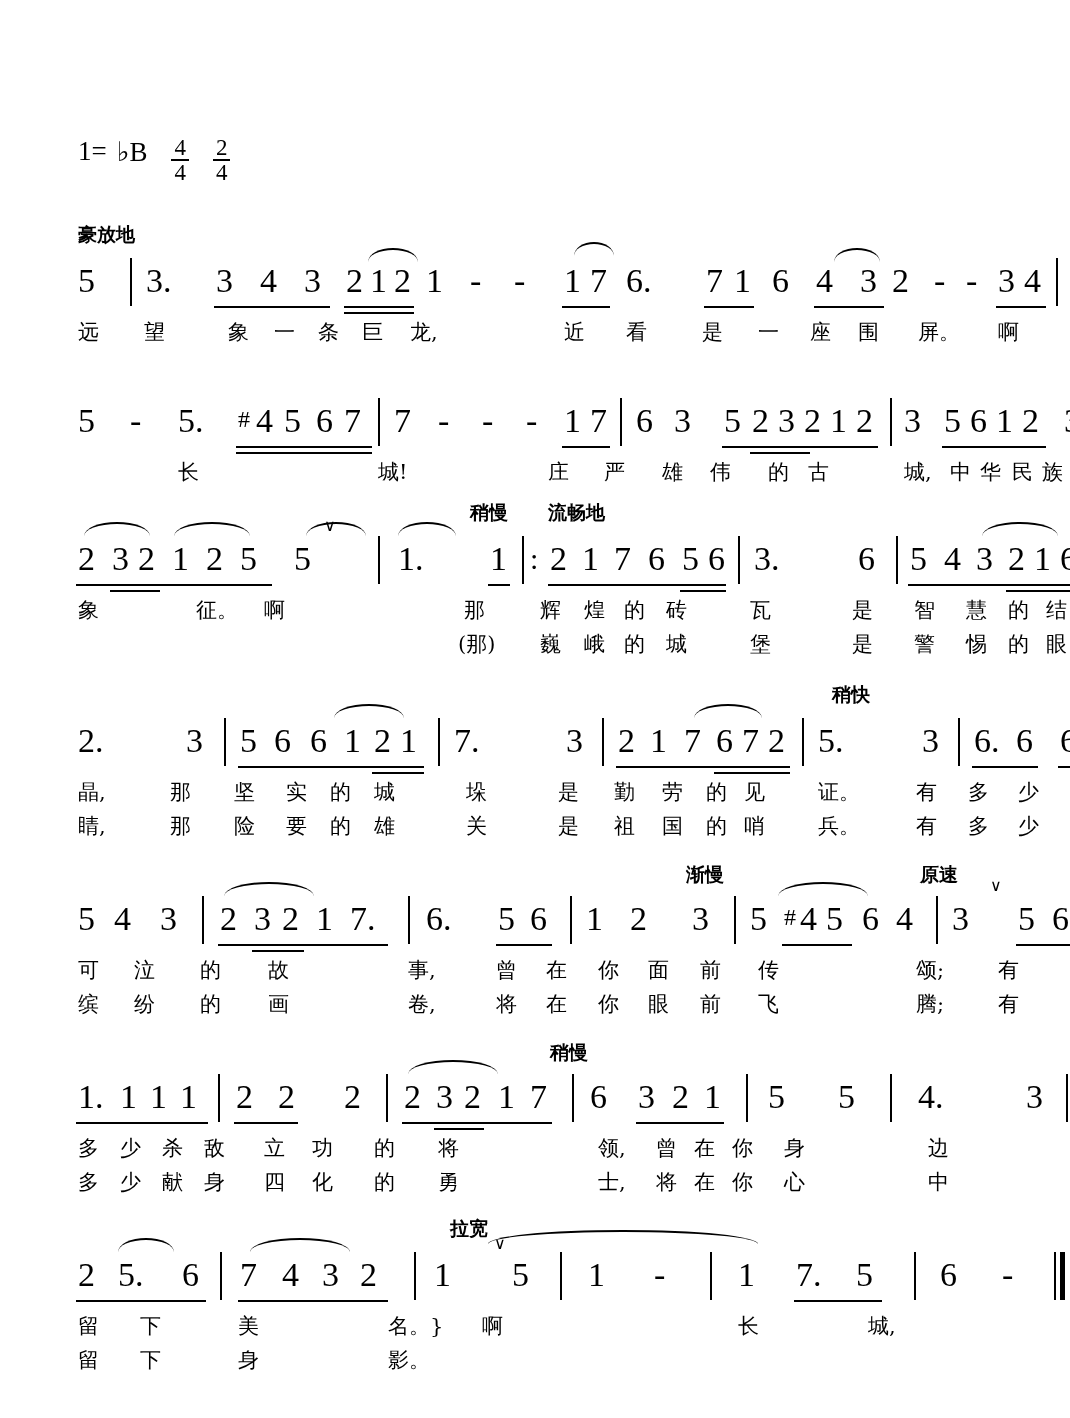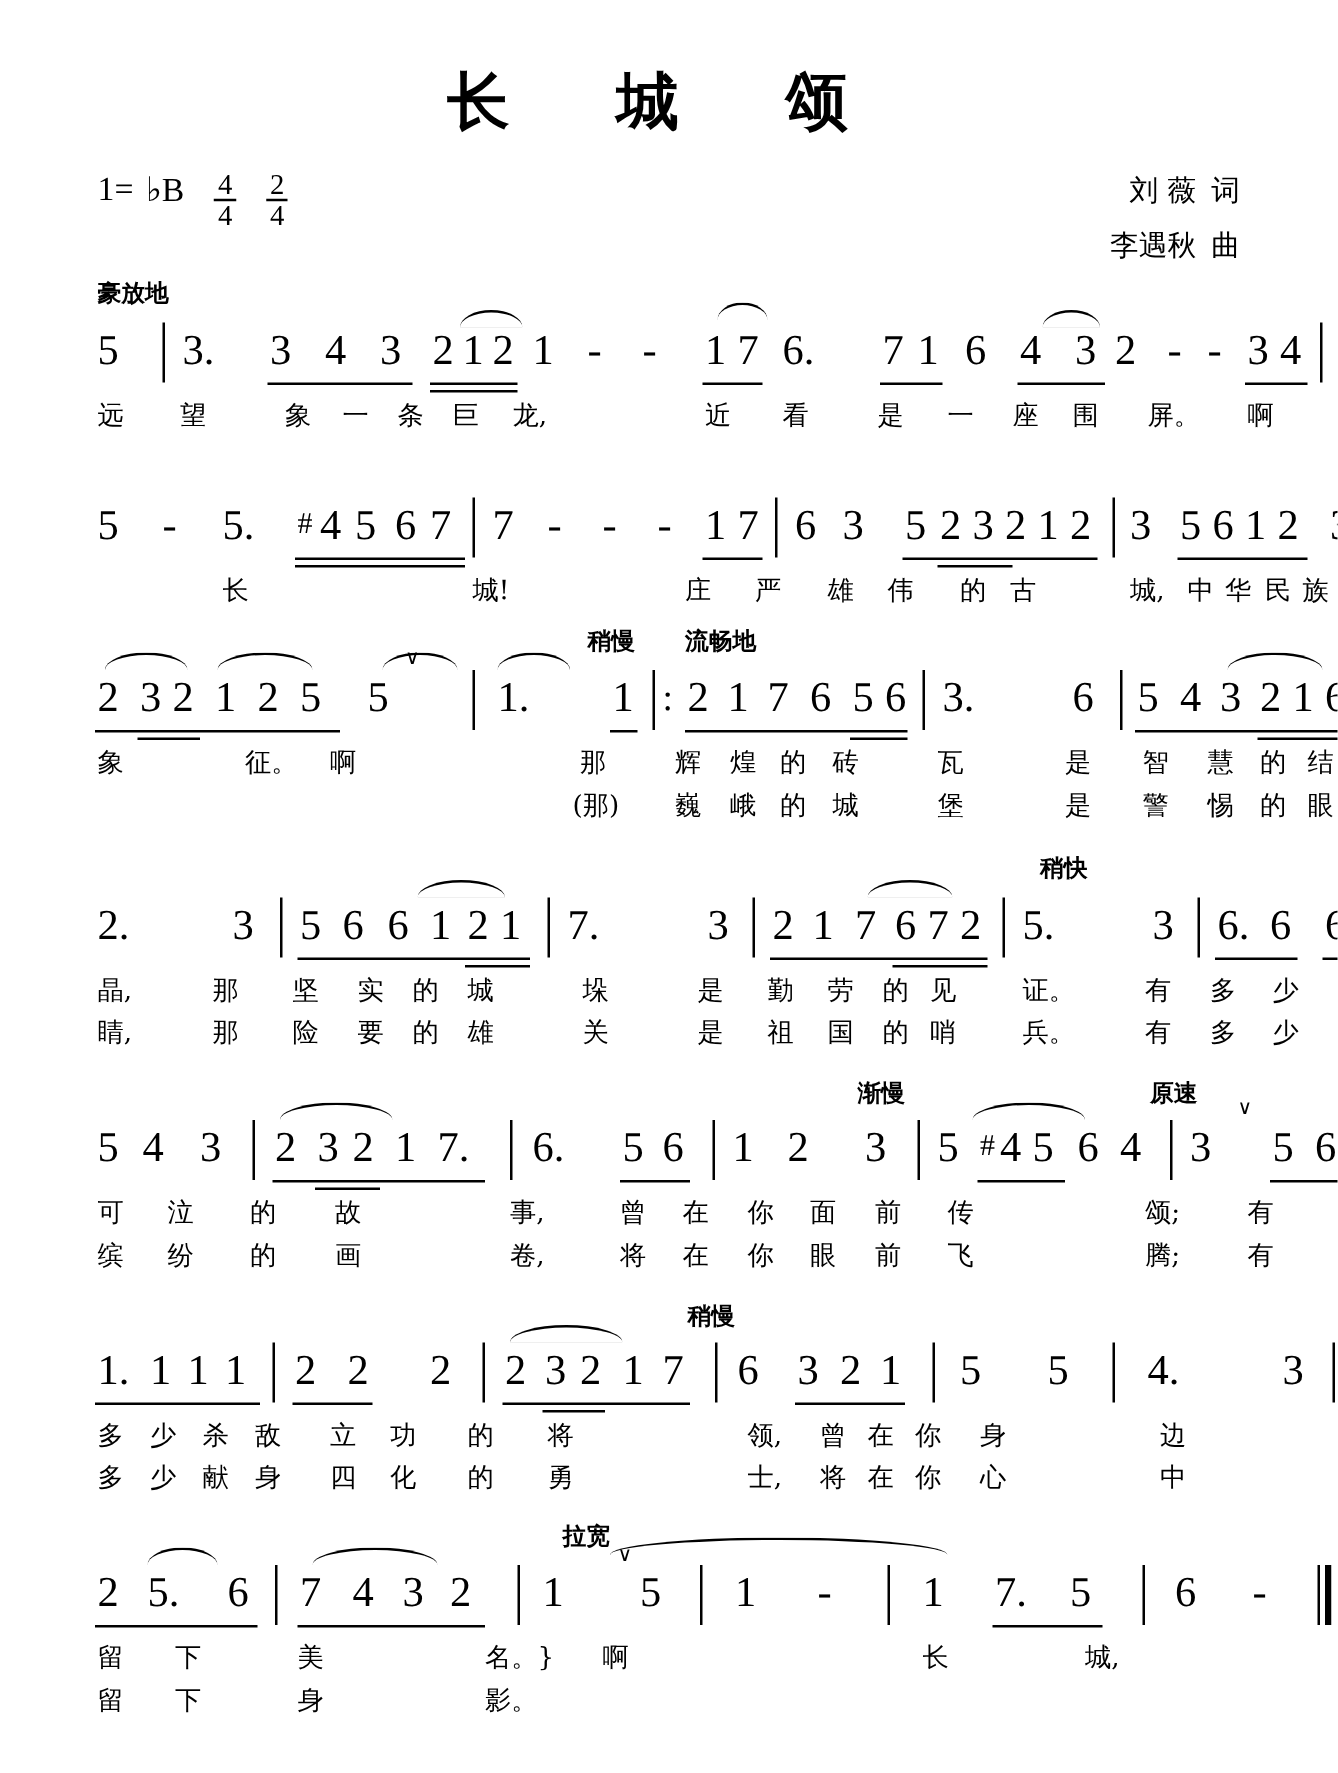--- a/index.html
+++ b/index.html
@@ -67,43 +67,34 @@
   .repeat{position:absolute;font-size:30px;}
   .fin{position:absolute;}
   .fin i{display:inline-block;width:2px;height:48px;background:#000;margin-right:4px;}
   .fin b{display:inline-block;width:5px;height:48px;background:#000;}
 </style>
 </head>
 <body>
 
 <div class="sheet">
 
-  <div class="title">长 城 颂</div>
 
   <div class="keyblock">
     <span class="eq">1=</span>
     <span class="eq">♭B</span>
     <span class="meter">
       <span class="num">4</span>
       <span class="den">4</span>
     </span>
     <span class="meter">
       <span class="num">2</span>
       <span class="den">4</span>
     </span>
   </div>
 
-  <div class="credits">
-    <div>
-      <span>刘 薇</span><span class="gap"></span><span>词</span>
-    </div>
-    <div>
-      <span>李遇秋</span><span class="gap"></span><span>曲</span>
-    </div>
-  </div>
 
   <div class="expr" style="left:78px;top:222px;">豪放地</div>
   <div class="expr" style="left:470px;top:500px;">稍慢</div>
   <div class="expr" style="left:548px;top:500px;">流畅地</div>
   <div class="expr" style="left:832px;top:682px;">稍快</div>
   <div class="expr" style="left:686px;top:862px;">渐慢</div>
   <div class="expr" style="left:920px;top:862px;">原速</div>
   <div class="expr" style="left:550px;top:1040px;">稍慢</div>
   <div class="expr" style="left:450px;top:1216px;">拉宽</div>
 

